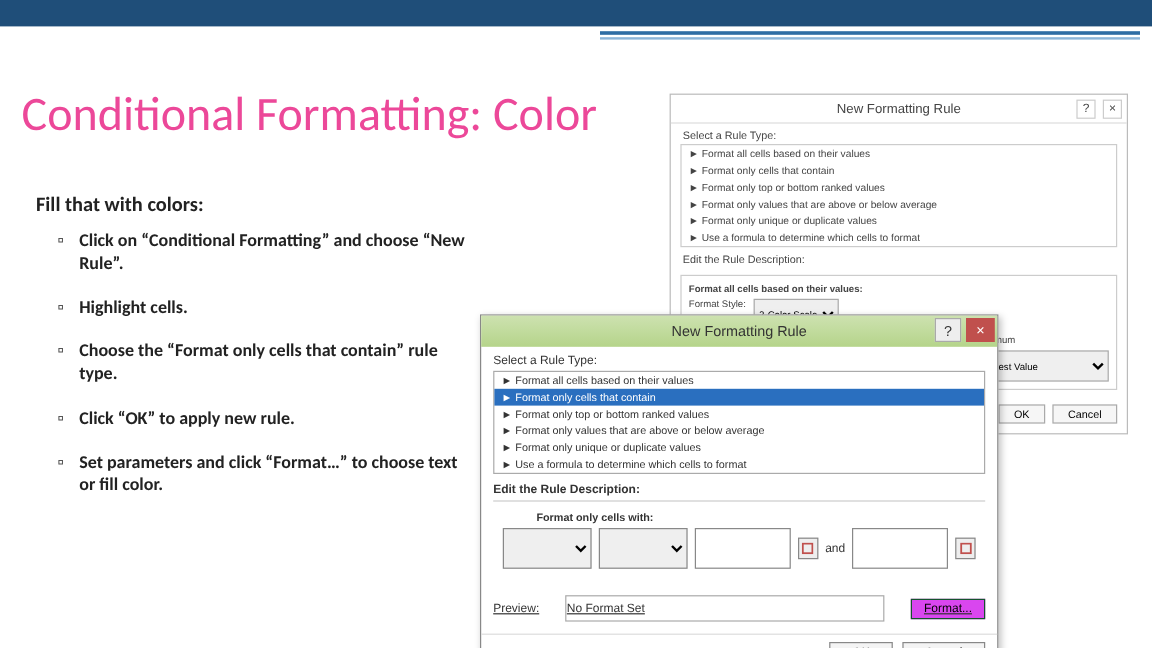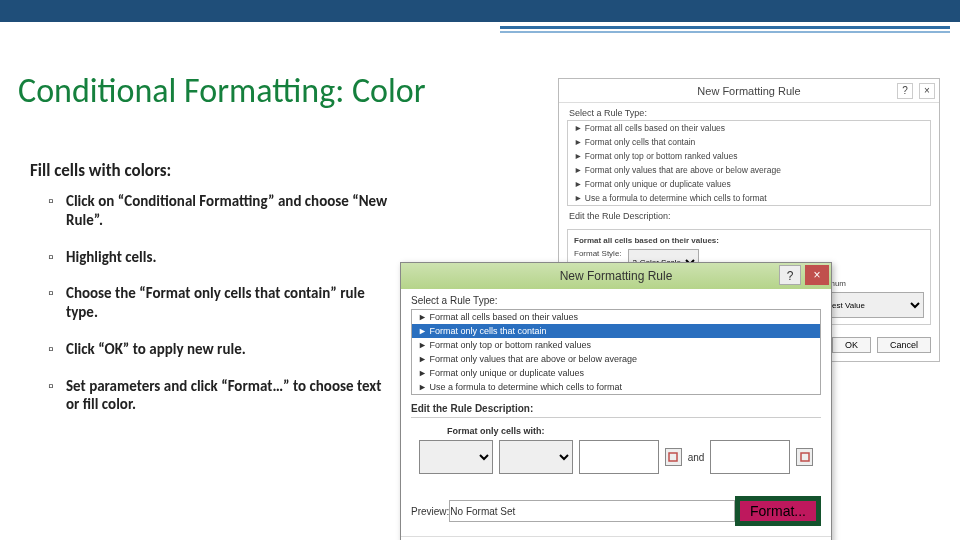--- a/index.html
+++ b/index.html
@@ -4,21 +4,21 @@
 <style>
   * { box-sizing: border-box; margin: 0; padding: 0; }
   body { width: 960px; height: 540px; background: #fff; font-family: Calibri, Arial, sans-serif; position: relative; overflow: hidden; }
 
   
   .topbar { position: absolute; top: 0; left: 0; right: 0; height: 28px; }
   .topbar .bar-main { position: absolute; top: 0; left: 0; width: 960px; height: 22px; background: #1f4e79; }
   .topbar .bar-thin1 { position: absolute; top: 26px; left: 500px; width: 450px; height: 3px; background: #2e6da4; }
   .topbar .bar-thin2 { position: absolute; top: 31px; left: 500px; width: 450px; height: 2px; background: #8ab4d8; }
 
-  .title { position: absolute; top: 70px; left: 18px; font-size: 34px; font-weight: 300; color: #15803d; }
+  .title { position: absolute; top: 70px; left: 18px; font-size: 40px; font-weight: 300; color: #ec4899; }
 
   .subtitle { position: absolute; top: 160px; left: 30px; font-size: 17px; font-weight: 700; color: #222; }
 
   .bullets { position: absolute; top: 192px; left: 52px; width: 340px; color: #222; }
   .bullets li { list-style: none; margin-bottom: 18px; font-size: 15px; line-height: 1.25; font-weight: 600; position: relative; padding-left: 14px; }
   .bullets li::before { content: "▫"; position: absolute; left: -4px; top: 0; color: #555; font-weight: normal; }
 
   
   .dialog1 { position: absolute; top: 78px; right: 20px; width: 382px; background: #fff; border: 1px solid #bbb; font-size: 9px; color: #444; font-family: Tahoma, Arial, sans-serif; filter: blur(0.3px); }
   .dialog1 .dlg-title { height: 24px; line-height: 24px; text-align: center; font-size: 11px; color: #444; position: relative; border-bottom: 1px solid #ddd; }
@@ -43,40 +43,40 @@
   .dialog2 .section-label { padding: 6px 10px 3px; font-size: 10px; }
   .dialog2 .rule-list { border: 1px solid #aaa; margin: 0 10px; background: #fff; }
   .dialog2 .rule-list .rule-item { padding: 2px 6px; font-size: 9px; }
   .dialog2 .rule-list .rule-item.selected { background: #2a6fbf; color: #fff; }
   .dialog2 .desc-label { padding: 8px 10px 3px; font-size: 10px; font-weight: bold; }
   .dialog2 .desc-box { margin: 0 10px 8px; padding: 8px; border-top: 1px solid #ccc; }
   .dialog2 .desc-box .sub { font-size: 9px; font-weight: bold; margin-bottom: 4px; padding-left: 28px; }
   .dialog2 .desc-box .row { display: flex; align-items: center; gap: 6px; margin-bottom: 6px; }
   .dialog2 .desc-box select, .dialog2 .desc-box input { font-size: 9px; height: 28px; border: 1px solid #888; padding: 16px 2px; }
   .dialog2 .desc-box .ref-btn { width: 18px; height: 18px; border: 1px solid #888; background: #eee; display: inline-flex; align-items: center; justify-content: center; }
-  .dialog2 .preview-row { display: flex; align-items: center; gap: 0; margin: 0 10px 10px; }
+  .dialog2 .preview-row { display: flex; align-items: center; gap: 22px; margin: 0 10px 10px; text-decoration: underline; }
   .dialog2 .preview-row .pv-label { font-size: 10px; }
   .dialog2 .preview-row .pv-box { flex: 1; border: 1px solid #aaa; height: 22px; text-align: left; line-height: 22px; font-size: 10px; }
-  .dialog2 .preview-row button { font-size: 14px; padding: 2px 10px; border: 5px solid #14532d; background: #be185d; }
+  .dialog2 .preview-row button { font-size: 10px; padding: 2px 10px; border: 1px solid #14532d; background: #d946ef; }
   .dialog2 .btnrow { display: flex; justify-content: flex-end; gap: 8px; padding: 6px 10px 10px; border-top: 1px solid #ddd; }
   .dialog2 .btnrow button { font-size: 10px; padding: 3px 18px; border: 1px solid #888; background: #f4f4f4; }
 
   svg.ref-icon { width: 10px; height: 10px; }
 </style>
 </head>
 <body>
 
 <div class="topbar">
   <div class="bar-main"></div>
   <div class="bar-thin1"></div>
   <div class="bar-thin2"></div>
 </div>
 
 <h1 class="title">Conditional Formatting:  Color</h1>
-<div class="subtitle">Fill cells with colors:</div>
+<div class="subtitle">Fill that with colors:</div>
 
 <ul class="bullets">
   <li>Click on “Conditional Formatting” and choose “New Rule”.</li>
   <li>Highlight cells.</li>
   <li>Choose the “Format only cells that contain” rule type.</li>
   <li>Click “OK” to apply new rule.</li>
   <li>Set parameters and click “Format…” to choose text or fill color.</li>
 </ul>
 
 <div class="dialog1">

